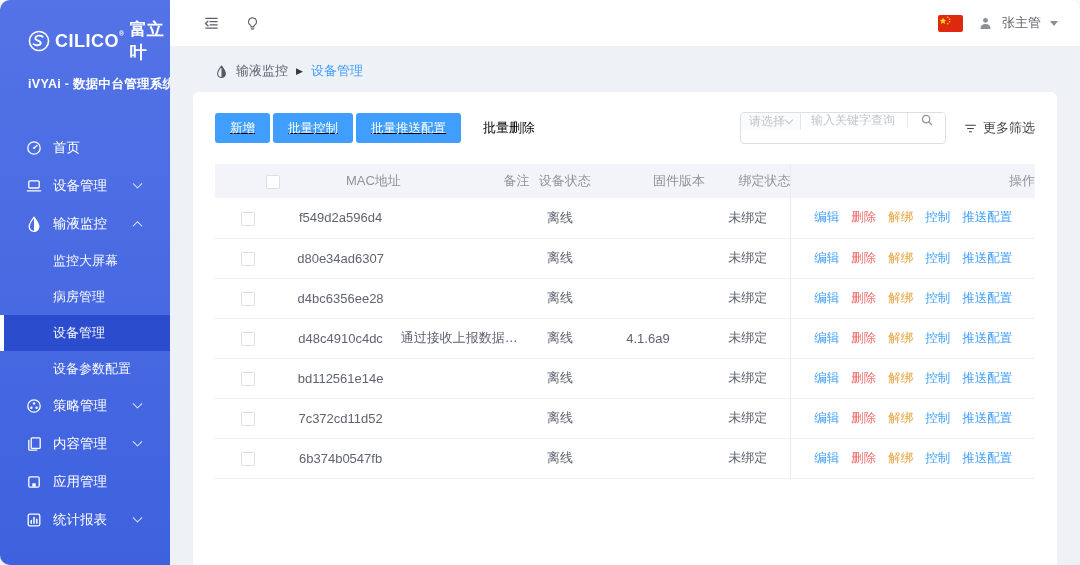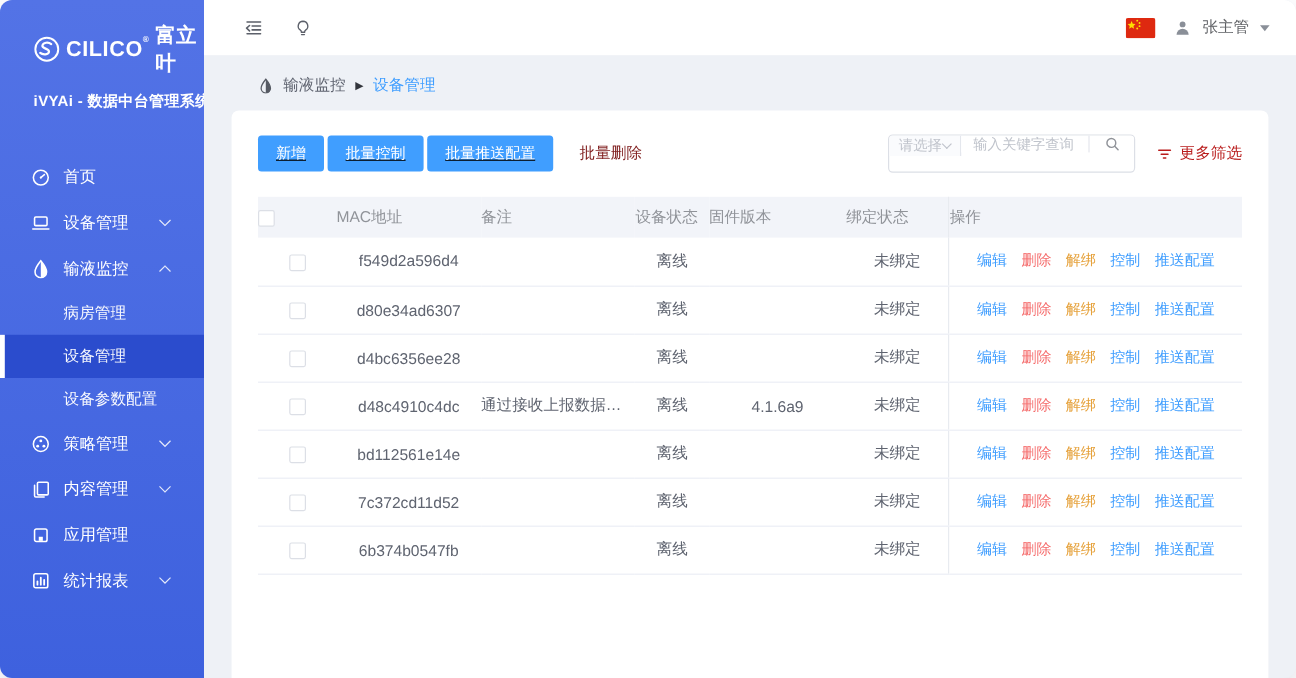--- a/index.html
+++ b/index.html
@@ -43,36 +43,36 @@
   .breadcrumb .sep { font-size:9px; color:#33363c; }
   .breadcrumb .current { color:#409eff; cursor:pointer; }
 
   .card { background:#fff; border-radius:6px 6px 0 0; flex:1; min-height:0; padding:20px 22px 0; overflow:hidden; }
 
   
   .toolbar { display:flex; align-items:center; }
   .btn-group { display:flex; gap:3px;text-decoration:underline; }
   .btn { height:30px; padding:0 15px; background:#409eff; color:#fff; border:none; border-radius:3px;
          font-size:12.5px; cursor:pointer; font-family:inherit; }
-  .batch-delete { margin-left:22px; background:none; border:none; color:#7f1d1d; font-size:13px; cursor:not-allowed; font-family:Liberation Serif, serif; }
+  .batch-delete { margin-left:22px; background:none; border:none; color:#000000; font-size:13px; cursor:not-allowed; font-family:Liberation Serif, serif; }
   .toolbar-right { margin-left:auto; display:flex; align-items:center; }
   .search-group { display:flex; align-items:flex-start; height:32px; border:1px solid #dcdfe6; border-radius:4px; background:#fff; overflow:hidden; }
   .search-select { width:60px; display:flex; align-items:center; justify-content:space-between; padding:0 8px;
                    background:#fafbfd; border-right:1px solid #e4e7ed; color:#c0c4cc; font-size:12px; cursor:pointer; }
   .search-select .chev2 { width:6px; height:6px; border-right:1.3px solid #c0c4cc; border-bottom:1.3px solid #c0c4cc; transform:rotate(45deg); margin-top:-3px; }
   .search-input { width:106px; border:none; outline:none; padding:0 10px; font-size:12px; color:#606266; font-family:inherit; }
   .search-input::placeholder { color:#c0c4cc; }
   .search-btn { width:38px; border:none; border-left:1px solid #e4e7ed; background:#fff; color:#909399;
                 display:flex; align-items:center; justify-content:center; cursor:pointer; }
-  .more-filter { display:flex; align-items:center; gap:6px; margin-left:18px; font-size:13px; color:#b91c1c; cursor:pointer; }
+  .more-filter { display:flex; align-items:center; gap:6px; margin-left:18px; font-size:13px; color:#404040; cursor:pointer; }
 
   
   .table-wrap { margin-top:20px; }
   table { width:100%; border-collapse:collapse; table-layout:fixed; }
-  thead th { height:34px; background:#f2f4f9; color:#909399; font-size:13px; font-weight:500; text-align:left; }
+  thead th { height:34px; background:#f2f4f9; color:#909399; font-size:13px; font-weight:500; text-align:right; }
   tbody td { height:40px; border-bottom:1px solid #ebeef5; font-size:13px; color:#5f6470; text-align:center;
              overflow:hidden; white-space:nowrap; text-overflow:ellipsis; }
   th.op, td.op { border-left:1px solid #e8ebf0; }
   .cb { display:inline-block; width:14px; height:14px; border:1px solid #dcdfe6; border-radius:2px; background:#fff; vertical-align:middle; cursor:pointer; }
   td.op a { margin:0 6px; font-size:12.5px; text-decoration:none; cursor:pointer; }
   a.lk-primary { color:#409eff; } a.lk-danger { color:#f56c6c; } a.lk-warning { color:#e6a23c; }
 </style>
 </head>
 <body>
 
@@ -113,20 +113,23 @@
         </div>
         <div class="menu-item">
           <span class="mi">
             <svg viewBox="0 0 16 16">
               <path d="M8 1.3C8 1.3 3.2 7.2 3.2 10.6a4.8 4.8 0 0 0 9.6 0C12.8 7.2 8 1.3 8 1.3Z" fill="none" stroke="currentColor" stroke-width="1.3"></path>
               <path d="M8 1.3C8 1.3 12.8 7.2 12.8 10.6A4.8 4.8 0 0 1 8 15.4Z" fill="currentColor"></path>
             </svg>
           </span>
           <span>输液监控</span>
           <span class="chev up"></span>
+        </div>
+        <div class="submenu-item">
+          <span>监控大屏幕</span>
         </div>
         <div class="submenu-item">
           <span>病房管理</span>
         </div>
         <div class="submenu-item active">
           <span>设备管理</span>
         </div>
         <div class="submenu-item">
           <span>设备参数配置</span>
         </div>

